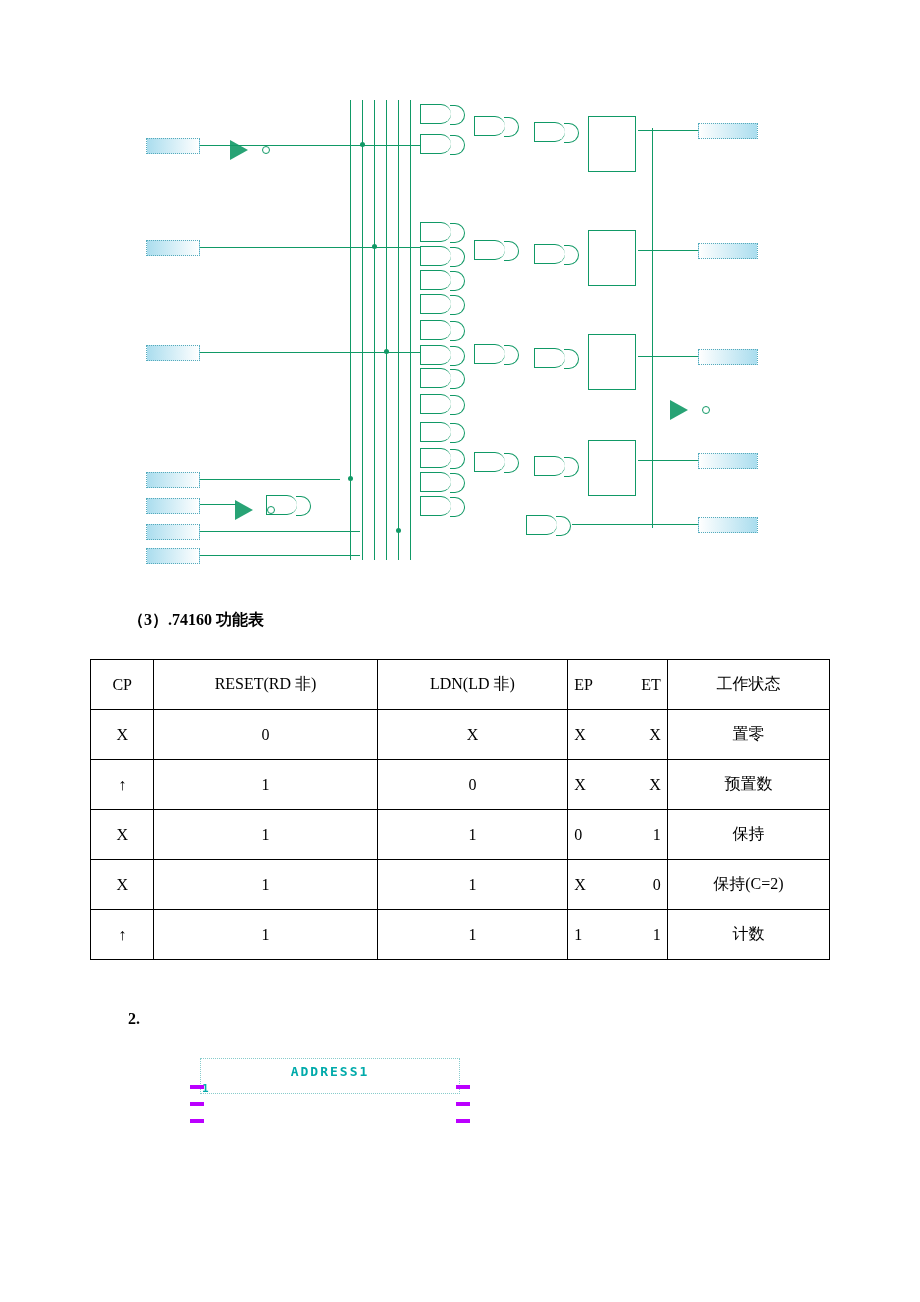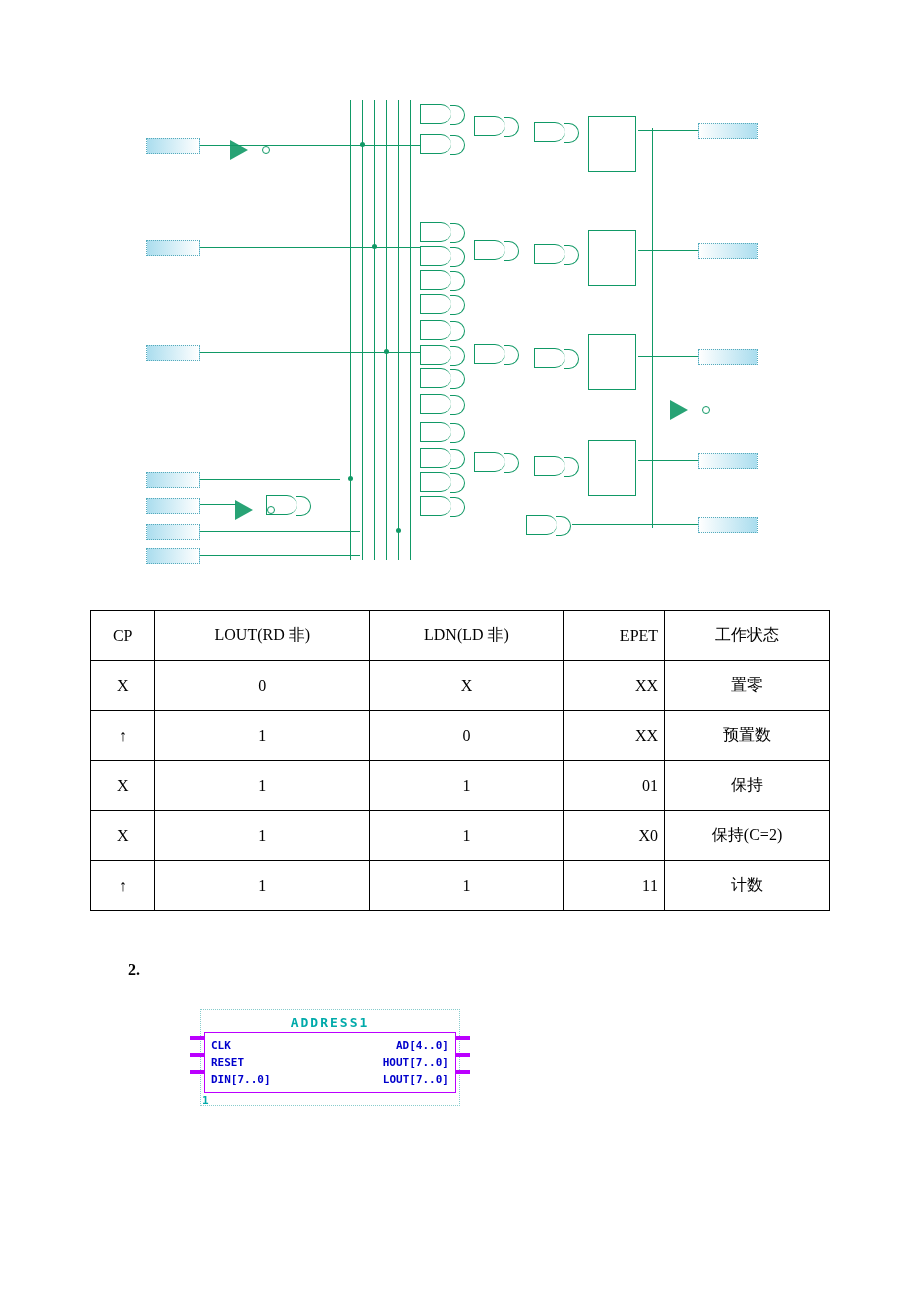--- a/index.html
+++ b/index.html
@@ -14,21 +14,21 @@
 .wire-h{position:absolute;height:1px;background:#196}
 .wire-v{position:absolute;width:1px;background:#196}
 .dot{position:absolute;width:5px;height:5px;background:#196;border-radius:50%}
 .port{position:absolute;width:52px;height:14px;border:1px dotted #5ab;background:linear-gradient(90deg,#ade,#fff)}
 .port-r{position:absolute;width:58px;height:14px;border:1px dotted #5ab;background:linear-gradient(90deg,#fff,#ade)}
 .lbl{position:absolute;font:8px monospace;color:#889}
 .heading{font:bold 16px SimSun,serif;margin:0 38px 28px}
 .num{font-family:'Times New Roman',serif}
 table{border-collapse:collapse;width:100%;margin-bottom:50px}
 td,th{border:1px solid #000;text-align:center;padding:14px 6px;font:16px SimSun,serif;font-weight:normal}
-.eptd{display:flex;justify-content:flex-end}
+.eptd{display:flex;justify-content:space-between}
 .sec2{font:bold 16px 'Times New Roman';margin:0 38px 30px}
 .block{margin-left:110px;width:260px;position:relative}
 .bouter{border:1px dotted #8cc;padding:3px 3px 12px}
 .btitle{text-align:center;color:#0aa;font:bold 13px monospace;letter-spacing:2px;padding:2px}
 .binner{border:1.5px solid #b0f;padding:4px 6px}
 .brow{display:flex;justify-content:space-between;color:#00c;font:bold 11px monospace;padding:2px 0}
 .bl{margin-right:auto}.br{margin-left:auto}
 .pin{position:absolute;width:14px;height:8px}
 .pin::before{content:'';position:absolute;inset:2px 0;background:#b0f}
 .pinl{left:-10px}.pinr{right:-10px}
@@ -101,25 +101,28 @@
 <div class="port-r" style="top:249px;left:568px"></div>
 <div class="port-r" style="top:353px;left:568px"></div>
 <div class="port-r" style="top:417px;left:568px"></div>
 <div class="dot" style="top:42px;left:230px"></div>
 <div class="dot" style="top:144px;left:242px"></div>
 <div class="dot" style="top:249px;left:254px"></div>
 <div class="dot" style="top:376px;left:218px"></div>
 <div class="dot" style="top:428px;left:266px"></div>
 <div class="lbl" style="top:22px;left:96px"></div>
 </div>
+<p class="heading">
+<span>（3）.</span><span class="num">74160</span><span> 功能表</span>
+</p>
 <table>
 <tbody>
         <tr>
 <th>CP</th>
-<th>LOUT(RD 非)</th>
+<th>RESET(RD 非)</th>
 <th>LDN(LD 非)</th>
 <th>
             <div class="eptd">
               <span>EP</span>
               <span>ET</span>
             </div>
           </th>
 <th>工作状态</th>
 </tr>
 <tr>
@@ -181,34 +184,20 @@
             </div>
           </td>
           <td>计数</td>
         </tr>
 </tbody>
     </table>
 <p class="sec2">2.</p>
 <div class="block">
 <div class="bouter">
 <div class="btitle">ADDRESS1</div>
-<div class="binner">
-<div class="brow">
-            <span class="bl">CLK</span>
-            <span class="br">AD[4..0]</span>
-          </div>
-<div class="brow">
-            <span class="bl">RESET</span>
-            <span class="br">HOUT[7..0]</span>
-          </div>
-<div class="brow">
-            <span class="bl">DIN[7..0]</span>
-            <span class="br">LOUT[7..0]</span>
-          </div>
-</div>
 <span class="bidx">1</span>
 </div>
 <div class="pin pinl" style="top:25px"></div>
 <div class="pin pinl" style="top:42px"></div>
 <div class="pin pinl" style="top:59px"></div>
 <div class="pin pinr" style="top:25px"></div>
 <div class="pin pinr" style="top:42px"></div>
 <div class="pin pinr" style="top:59px"></div>
 </div>
 </div>

